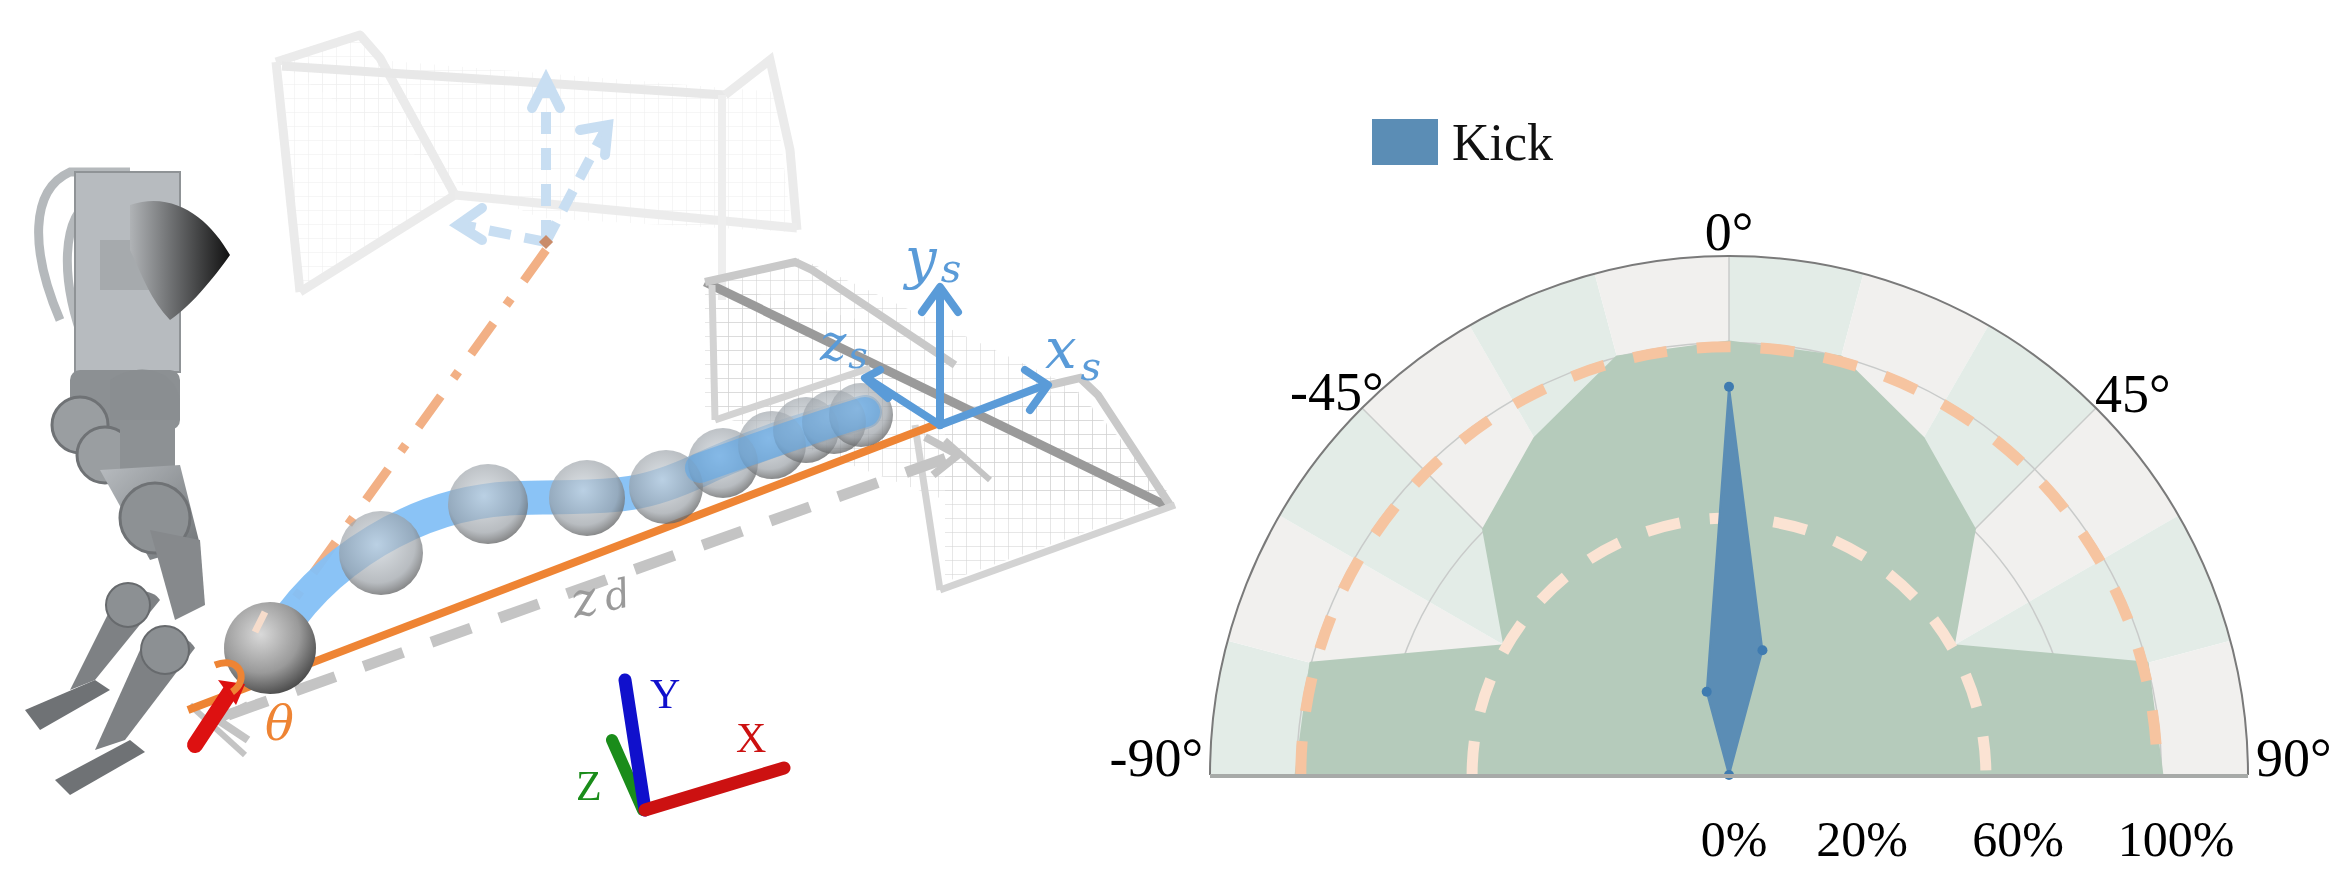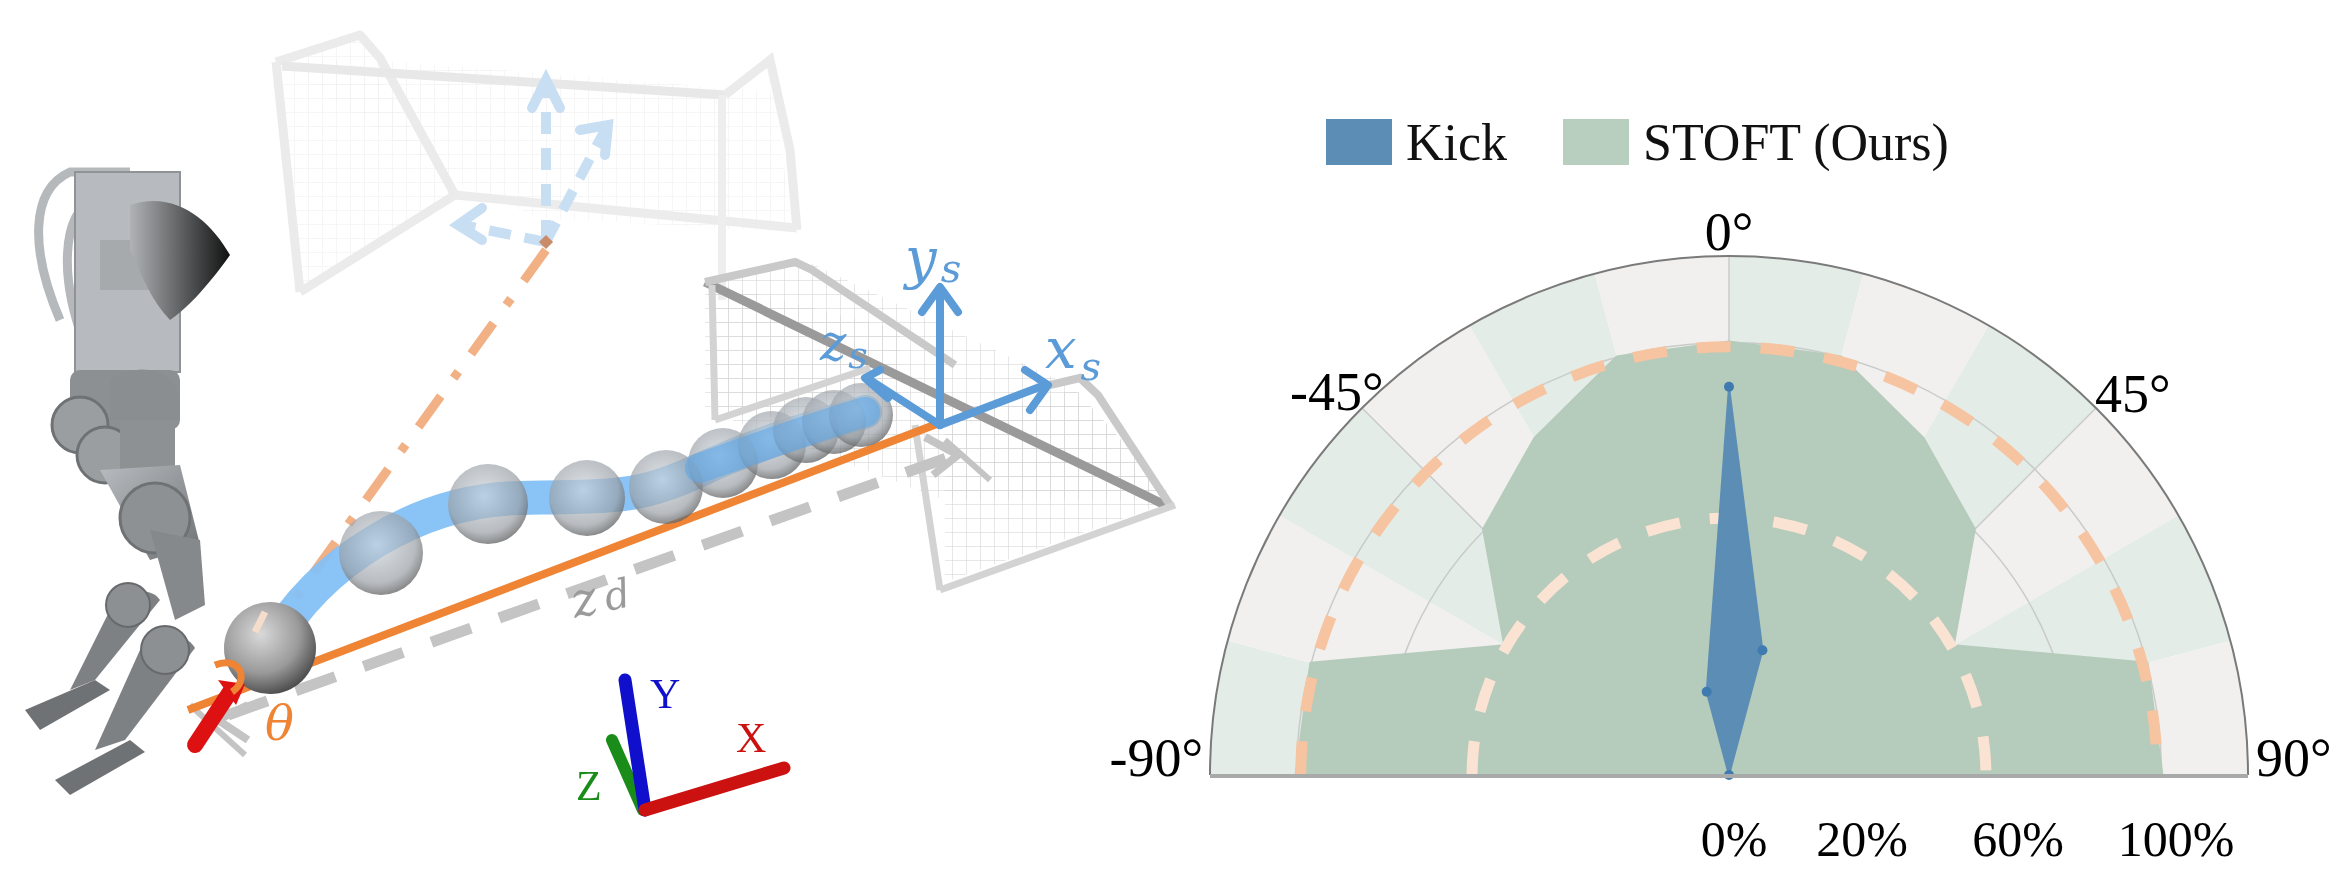--- a/index.html
+++ b/index.html
@@ -1,21 +1,21 @@
 <!DOCTYPE html>
 <html><head>
 <meta charset="utf-8">
 <style>
   html, body { margin: 0; padding: 0; background: #ffffff; }
   body { width: 2350px; height: 871px; position: relative; overflow: hidden;
          font-family: "Liberation Serif", "DejaVu Serif", serif; }
   #figure { position: absolute; left: 0; top: 0; width: 2350px; height: 871px; }
   .lbl { font-family: "Liberation Serif", "DejaVu Serif", serif; fill: #000; }
   .math { font-family: "DejaVu Serif", "Liberation Serif", serif; font-style: italic; }
-  .legend { position: absolute; left: 1326px; top: 112px; height: 60px; display: flex; align-items: center;
+  .legend { position: absolute; left: 1372px; top: 112px; height: 60px; display: flex; align-items: center;
             font-family: "Liberation Serif", serif; font-size: 52px; color: #111; }
   .legend .sw { width: 66px; height: 46px; display: inline-block; margin-right: 14px; }
   .legend .item { display: flex; align-items: center; margin-right: 56px; }
 </style>
 </head>
 <body>
 
 <svg id="figure" width="2350" height="871" viewBox="0 0 2350 871" xmlns="http://www.w3.org/2000/svg">
   <defs>
     <radialGradient id="ballGrad" cx="40%" cy="35%" r="70%">
@@ -227,17 +227,13 @@
   <text x="1862" y="856" font-size="50" text-anchor="middle" class="lbl">20%</text>
   <text x="2018" y="856" font-size="50" text-anchor="middle" class="lbl">60%</text>
   <text x="2176" y="856" font-size="50" text-anchor="middle" class="lbl">100%</text>
 </svg>
 
 <div class="legend">
   <div class="item">
     <span class="sw" style="background:#5b8db5"></span>
     <span>Kick</span>
   </div>
-  <div class="item">
-    <span class="sw" style="background:#b8cfc0"></span>
-    <span>STOFT (Ours)</span>
-  </div>
 </div>
 
 </body></html>

